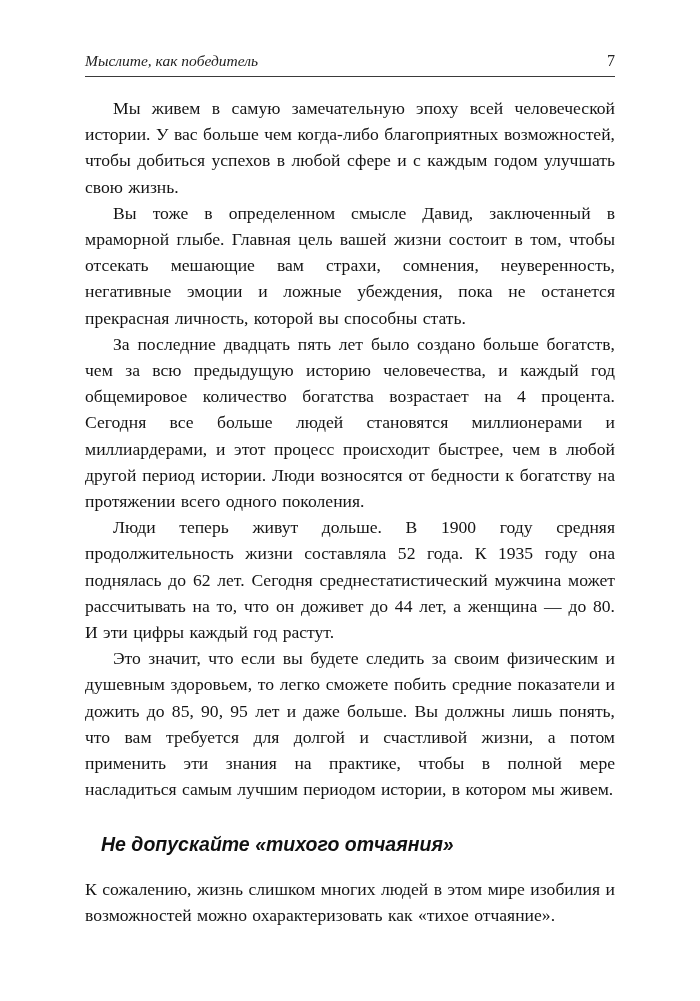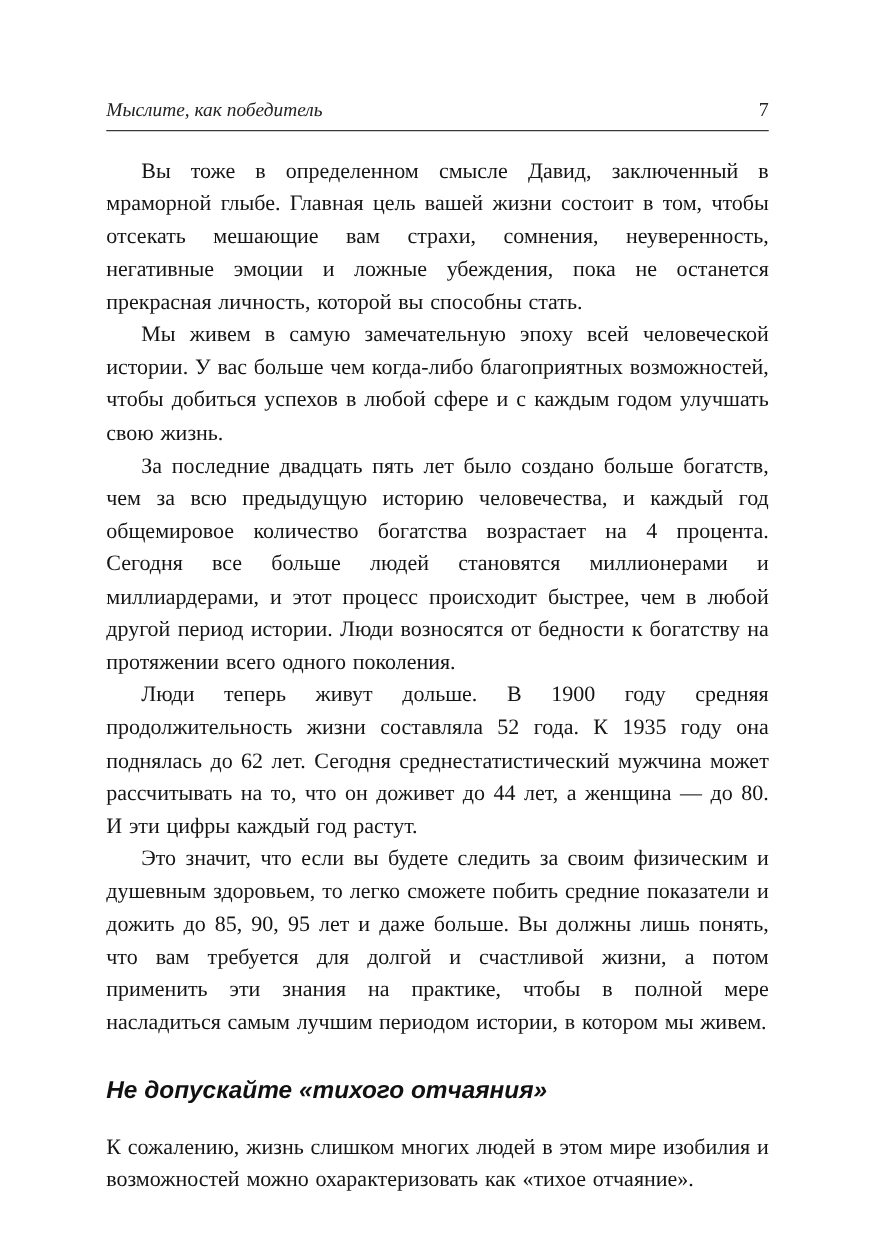--- a/index.html
+++ b/index.html
@@ -6,21 +6,21 @@
     margin: 0;
     padding: 0;
     background: #ffffff;
   }
   .page {
     position: relative;
     width: 700px;
     height: 1001px;
     box-sizing: border-box;
     background: #ffffff;
-    padding: 80px 85px 0 85px;
+    padding: 52px 85px 0 85px;
     overflow: hidden;
     color: #1c1c1c;
     font-family: "Liberation Serif", serif;
   }
   .running-head {
     display: flex;
     justify-content: space-between;
     align-items: baseline;
     font-style: italic;
     font-size: 15.5px;
@@ -42,39 +42,39 @@
   .body-text p {
     margin: 0;
     text-indent: 28px;
     word-spacing: 1px;
   }
   h2.section-heading {
     font-family: "Liberation Sans", sans-serif;
     font-style: italic;
     font-weight: bold;
     font-size: 19.5px;
-    margin: 28px 0 16px 0;
+    margin: 28px 0 16px 16px;
     text-indent: 0;
     color: #111;
     text-align: left;
   }
 </style>
 </head>
 <body>
 
 <div class="page">
 
   <div class="running-head">
     <span class="title">Мыслите, как победитель</span>
     <span class="pagenum">7</span>
   </div>
 
   <div class="body-text">
+    <p>Мы живем в самую замечательную эпоху всей человеческой истории. У вас больше чем когда-либо благоприятных возможностей, чтобы добиться успехов в любой сфере и с каждым годом улучшать свою жизнь.</p>
     <p>Вы тоже в определенном смысле Давид, заключенный в мраморной глыбе. Главная цель вашей жизни состоит в том, чтобы отсекать мешающие вам страхи, сомнения, неуверенность, негативные эмоции и ложные убеждения, пока не останется прекрасная личность, которой вы способны стать.</p>
-    <p>Мы живем в самую замечательную эпоху всей человеческой истории. У вас больше чем когда-либо благоприятных возможностей, чтобы добиться успехов в любой сфере и с каждым годом улучшать свою жизнь.</p>
     <p>За последние двадцать пять лет было создано больше богатств, чем за всю предыдущую историю человечества, и каждый год общемировое количество богатства возрастает на 4 процента. Сегодня все больше людей становятся миллионерами и миллиардерами, и этот процесс происходит быстрее, чем в любой другой период истории. Люди возносятся от бедности к богатству на протяжении всего одного поколения.</p>
     <p>Люди теперь живут дольше. В 1900 году средняя продолжительность жизни составляла 52 года. К 1935 году она поднялась до 62 лет. Сегодня среднестатистический мужчина может рассчитывать на то, что он доживет до 44 лет, а женщина — до 80. И эти цифры каждый год растут.</p>
     <p>Это значит, что если вы будете следить за своим физическим и душевным здоровьем, то легко сможете побить средние показатели и дожить до 85, 90, 95 лет и даже больше. Вы должны лишь понять, что вам требуется для долгой и счастливой жизни, а потом применить эти знания на практике, чтобы в полной мере насладиться самым лучшим периодом истории, в котором мы живем.</p>
 
     <h2 class="section-heading">Не допускайте «тихого отчаяния»</h2>
 
     <p style="text-indent: 0;">К сожалению, жизнь слишком многих людей в этом мире изобилия и возможностей можно охарактеризовать как «тихое отчаяние».</p>
   </div>
 
 </div>

